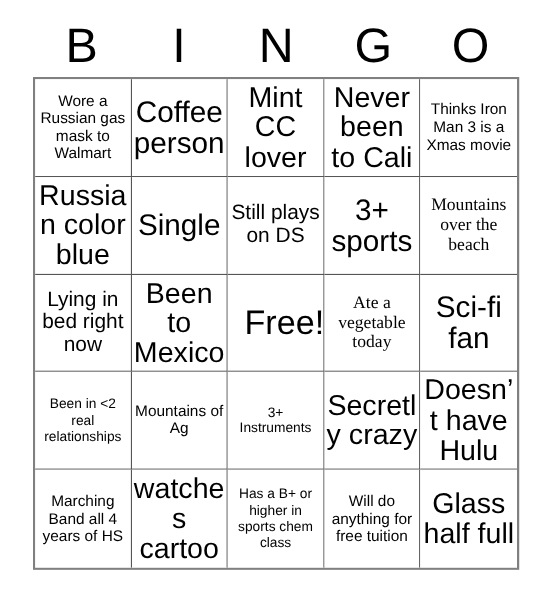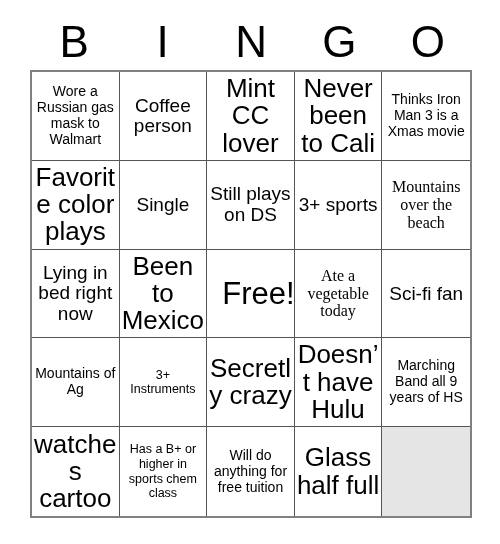--- a/index.html
+++ b/index.html
@@ -83,21 +83,21 @@
     word-wrap: break-word;
     hyphens: none;
   }
 
   
   .fs-xs   { font-size: 12.5px; line-height: 1.18; }
   .fs-sm   { font-size: 14px;   line-height: 1.14; }
   .fs-md   { font-size: 16px;   line-height: 1.12; font-family: Liberation Serif, serif; }
   .fs-lg   { font-size: 19px;   line-height: 1.08; }
   .fs-xl   { font-size: 26px;   line-height: 1.05; }
-  .fs-xxl  { font-size: 19px;   line-height: 1.04; }
+  .fs-xxl  { font-size: 27px;   line-height: 1.04; }
   .fs-free { font-size: 31px;   line-height: 1.02; margin-left: 16px; }
 </style>
 </head>
 <body>
 
 <div id="bingo-card">
 
   <div id="bingo-header">
     <span class="header-letter">B</span>
     <span class="header-letter">I</span>
@@ -117,21 +117,21 @@
         <span class="cell-text fs-xl">Mint CC lover</span>
       </div>
     <div class="bingo-cell">
         <span class="cell-text fs-xl">Never been to Cali</span>
       </div>
     <div class="bingo-cell">
         <span class="cell-text fs-sm">Thinks Iron Man 3 is a Xmas movie</span>
       </div>
 
     <div class="bingo-cell">
-        <span class="cell-text fs-xl">Favorite color plays</span>
+        <span class="cell-text fs-xl">Russian color blue</span>
       </div>
     <div class="bingo-cell">
         <span class="cell-text fs-xxl">Single</span>
       </div>
     <div class="bingo-cell">
         <span class="cell-text fs-lg">Still plays on DS</span>
       </div>
     <div class="bingo-cell">
         <span class="cell-text fs-xxl">3+ sports</span>
       </div>
@@ -149,34 +149,37 @@
         <span class="cell-text fs-free">Free!</span>
       </div>
     <div class="bingo-cell">
         <span class="cell-text fs-md">Ate a vegetable today</span>
       </div>
     <div class="bingo-cell">
         <span class="cell-text fs-xxl">Sci-fi fan</span>
       </div>
 
     <div class="bingo-cell">
+        <span class="cell-text fs-xs">Been in &lt;2 real relationships</span>
+      </div>
+    <div class="bingo-cell">
         <span class="cell-text fs-sm">Mountains of Ag</span>
       </div>
     <div class="bingo-cell">
         <span class="cell-text fs-xs">3+ Instruments</span>
       </div>
     <div class="bingo-cell">
         <span class="cell-text fs-xl">Secretly crazy</span>
       </div>
     <div class="bingo-cell">
         <span class="cell-text fs-xl">Doesn’t have Hulu</span>
       </div>
 
     <div class="bingo-cell">
-        <span class="cell-text fs-sm">Marching Band all 9 years of HS</span>
+        <span class="cell-text fs-sm">Marching Band all 4 years of HS</span>
       </div>
     <div class="bingo-cell">
         <span class="cell-text fs-xl">Still watches cartoons</span>
       </div>
     <div class="bingo-cell">
         <span class="cell-text fs-xs">Has a B+ or higher in sports chem class</span>
       </div>
     <div class="bingo-cell">
         <span class="cell-text fs-sm">Will do anything for free tuition</span>
       </div>

